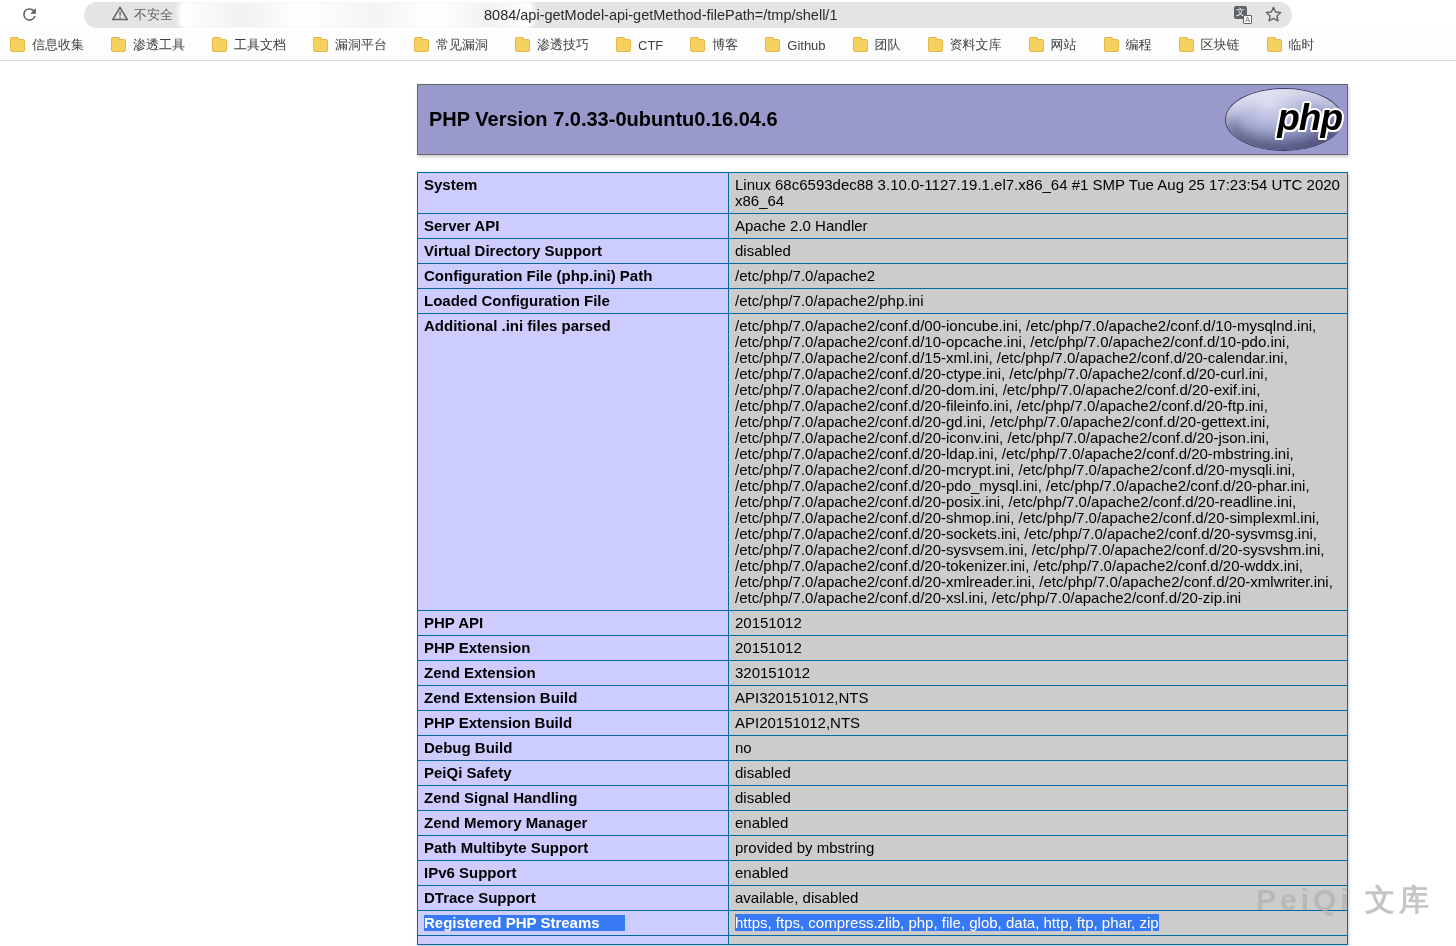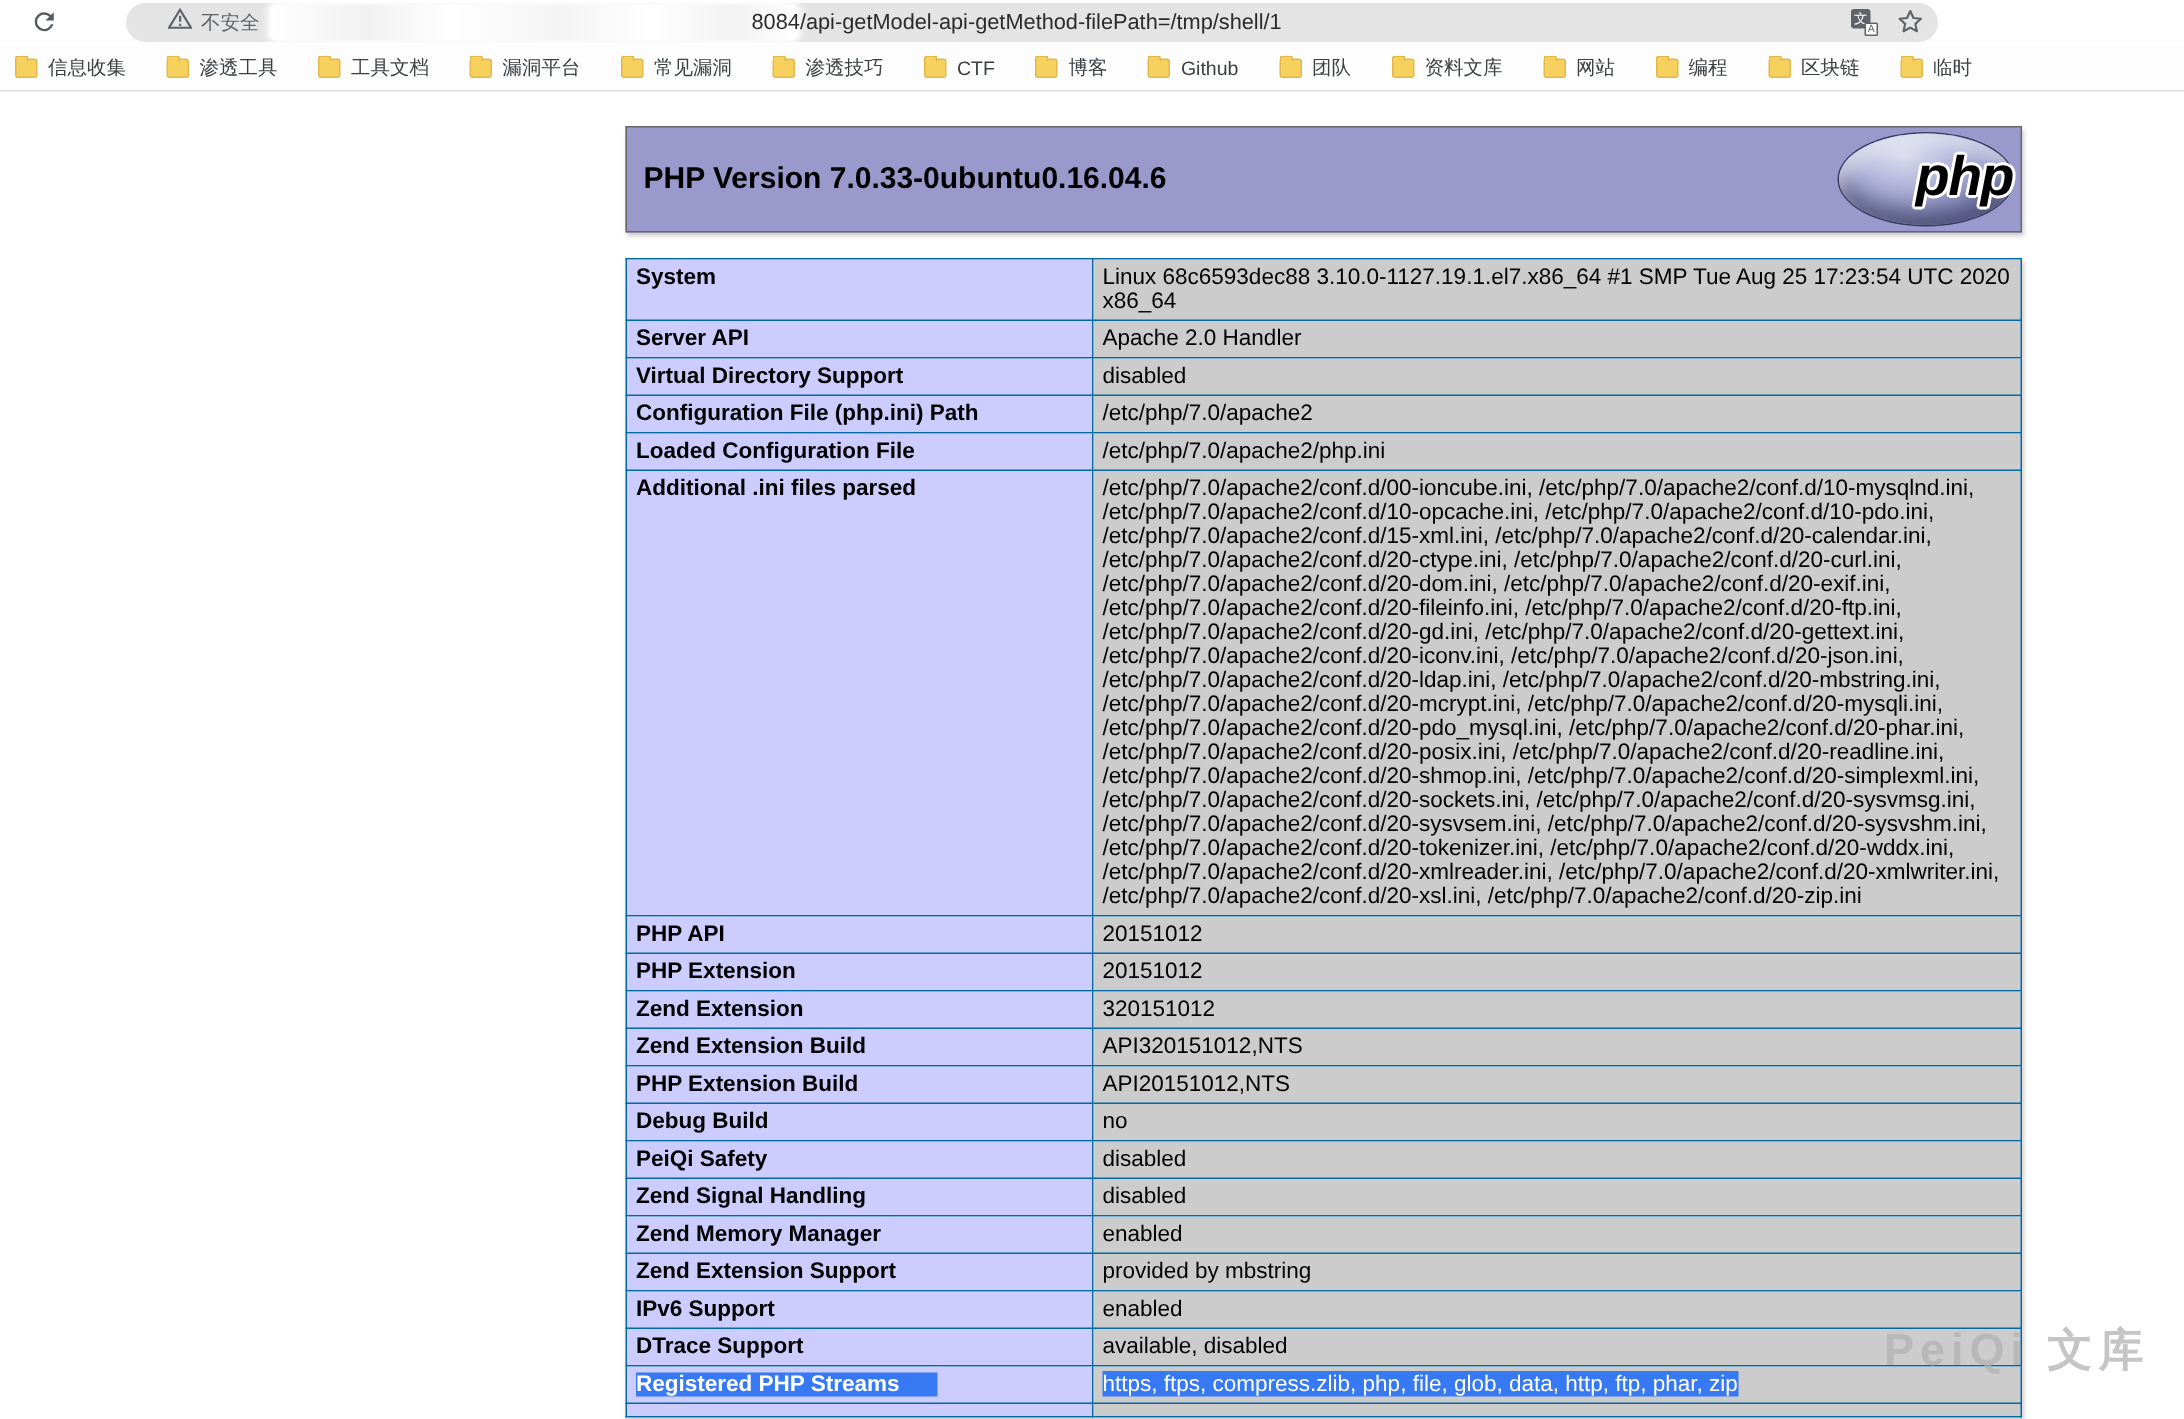--- a/index.html
+++ b/index.html
@@ -13,21 +13,21 @@
   
   .toolbar { position: absolute; top: 0; left: 0; width: 1456px; height: 30px; background: #ffffff; }
   .reload-btn { position: absolute; left: 18px; top: 5px; width: 22px; height: 22px; border: none; background: transparent; padding: 0; cursor: pointer; display: flex; align-items: center; justify-content: center; }
   .omnibox { position: absolute; left: 84px; top: 2px; width: 1208px; height: 26px; background: #e4e4e5; border-radius: 13px; display: flex; align-items: center; }
   .sec-chip { position: absolute; left: 28px; top: 0; height: 26px; display: flex; align-items: center; gap: 6px; text-align: right; }
   .sec-text { font-size: 13px; color: #5f6368; }
   .chip-divider { color: #bdbdbd; font-size: 15px; margin-left: 4px; }
   .url-blur { position: absolute; left: 96px; top: 1px; width: 352px; height: 24px; background: #ffffff; border-radius: 5px;
     box-shadow: 0 0 5px 2px rgba(255,255,255,.95);
     background-image: linear-gradient(90deg, #fff 0%, #f1f1f1 18%, #fff 34%, #f4f4f4 55%, #fff 72%, #f2f2f2 88%, #fff 100%); }
-  .url-text { position: absolute; left: 417px; top: 0; height: 26px; display: flex; align-items: center; font-size: 14.5px; color: #2b2b2b; white-space: nowrap; }
+  .url-text { position: absolute; left: 400px; top: 0; height: 26px; display: flex; align-items: center; font-size: 14.5px; color: #2b2b2b; white-space: nowrap; }
   .translate-btn { position: absolute; left: 1150px; top: 4px; width: 18px; height: 18px; background: transparent; border: none; padding: 0; cursor: pointer; }
   .tr-box { position: absolute; left: 0; top: 0; width: 13px; height: 13px; background: #5f6368; border-radius: 2px; color: #fff; font-size: 9px; line-height: 13px; text-align: center; }
   .tr-box2 { position: absolute; right: 0; bottom: 0; width: 9px; height: 9px; background: #ffffff; border: 1px solid #5f6368; border-radius: 1px; color: #5f6368; font-size: 7px; line-height: 7px; text-align: center; }
   .star-btn { position: absolute; left: 1180px; top: 3px; border: none; background: transparent; padding: 0; cursor: pointer; }
 
   .ext-area { position: absolute; right: 0; top: 0; height: 30px; }
 
   
   .bookmarks { position: absolute; top: 30px; left: 0; width: 1456px; height: 31px; background: #fdfdfd; border-bottom: 1px solid #dcdcdc; display: flex; align-items: center; padding-left: 10px; gap: 27px; }
   .bookmark { display: flex; align-items: center; gap: 7px; cursor: pointer; white-space: nowrap; }
@@ -284,21 +284,21 @@
     <td class="e"><span class="cell-text">Zend Signal Handling</span></td>
     <td class="v"><span class="cell-text">disabled</span></td>
   </tr>
 
   <tr>
     <td class="e"><span class="cell-text">Zend Memory Manager</span></td>
     <td class="v"><span class="cell-text">enabled</span></td>
   </tr>
 
   <tr>
-    <td class="e"><span class="cell-text">Zend Extension Support</span></td>
+    <td class="e"><span class="cell-text">Path Multibyte Support</span></td>
     <td class="v"><span class="cell-text">provided by mbstring</span></td>
   </tr>
 
   <tr>
     <td class="e"><span class="cell-text">IPv6 Support</span></td>
     <td class="v"><span class="cell-text">enabled</span></td>
   </tr>
 
   <tr>
     <td class="e"><span class="cell-text">DTrace Support</span></td>

